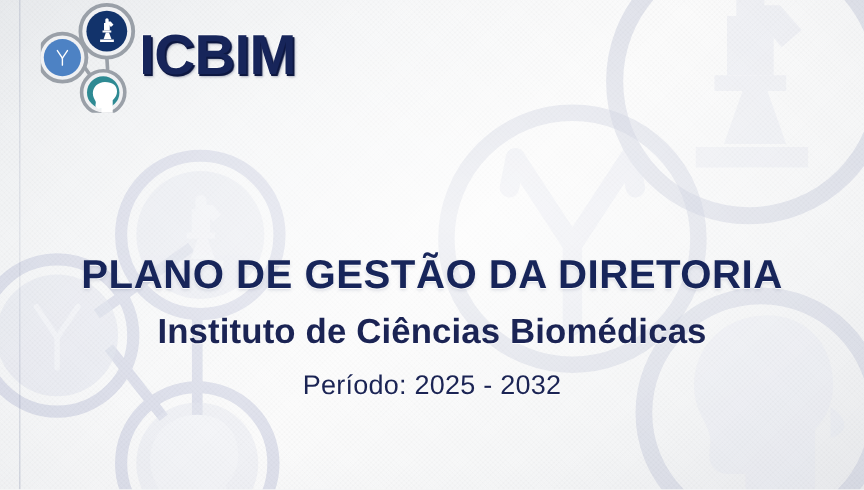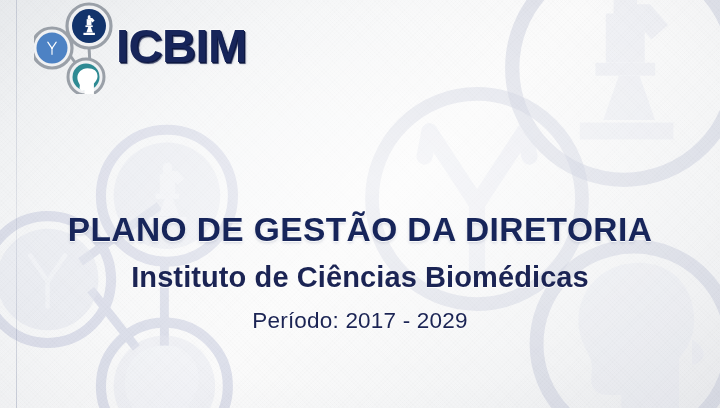--- a/index.html
+++ b/index.html
@@ -182,16 +182,16 @@
         <circle cx="52" cy="75" r="13.5" fill="#2e8a93"></circle>
         <path d="M54 63c-8 0-14 6-14 13 0 4 2 7 3 9 1 2 0 4 0 5 0 2 2 4 4 4h3v8h13V84c3-3 5-6 5-10 0-7-5-11-14-11z" fill="#ffffff" transform="translate(52,75) scale(0.72) translate(-52,-75)"></path>
       </g>
     </svg>
     <div id="logo-word">ICBIM</div>
   </div>
 
   <div id="title-block">
     <div id="main-title">PLANO DE GESTÃO DA DIRETORIA</div>
     <div id="subtitle">Instituto de Ciências Biomédicas</div>
-    <div id="period">Período: 2017 - 2029</div>
+    <div id="period">Período: 2025 - 2032</div>
   </div>
 
 </div>
 
 </body></html>

